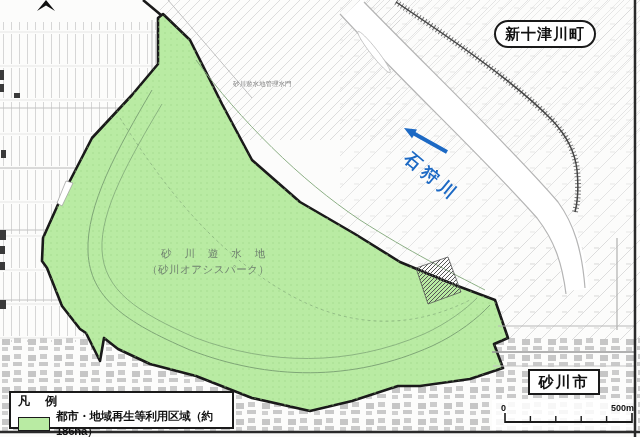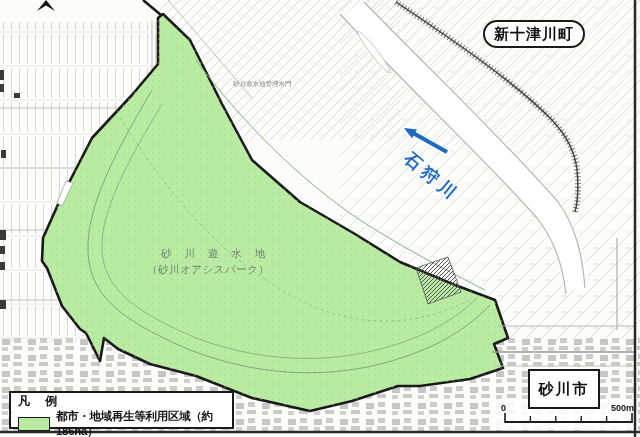--- a/index.html
+++ b/index.html
@@ -7,22 +7,22 @@
     position:relative;width:640px;height:437px;overflow:hidden;
     background:#fcfcfb;font-family:"Liberation Sans","DejaVu Sans",sans-serif;
   }
   #stage svg{position:absolute;left:0;top:0;}
   .overlay{position:absolute;white-space:nowrap;}
   .region-box{
     position:absolute;box-sizing:border-box;border:2px solid #1a1a1a;background:#fff;
     display:flex;align-items:center;justify-content:center;
     font-weight:bold;color:#111;z-index:30;
   }
-  #box-town{left:483px;top:20px;width:102px;height:28px;font-size:15px;letter-spacing:1px;border-radius:14px;}
-  #box-city{left:528px;top:369px;width:72px;height:40px;font-size:15px;letter-spacing:2px;}
+  #box-town{left:494px;top:20px;width:102px;height:28px;font-size:15px;letter-spacing:1px;border-radius:14px;}
+  #box-city{left:528px;top:369px;width:72px;height:26px;font-size:15px;letter-spacing:2px;}
   .site-label{color:#6f806f;z-index:20;font-size:10.5px;}
   #site-line1{left:161px;top:247px;letter-spacing:5px;}
   #site-line2{left:147px;top:263px;letter-spacing:0.5px;}
   #facility-label{left:233px;top:80px;font-size:6.5px;color:#7d7d7d;z-index:20;}
   #river-label{
     left:414px;top:147px;font-size:17px;font-weight:bold;color:#1c69c4;
     letter-spacing:5px;transform:rotate(40deg);transform-origin:0 0;z-index:20;
   }
   #legend{
     position:absolute;left:9px;top:391px;width:225px;height:38px;box-sizing:border-box;

